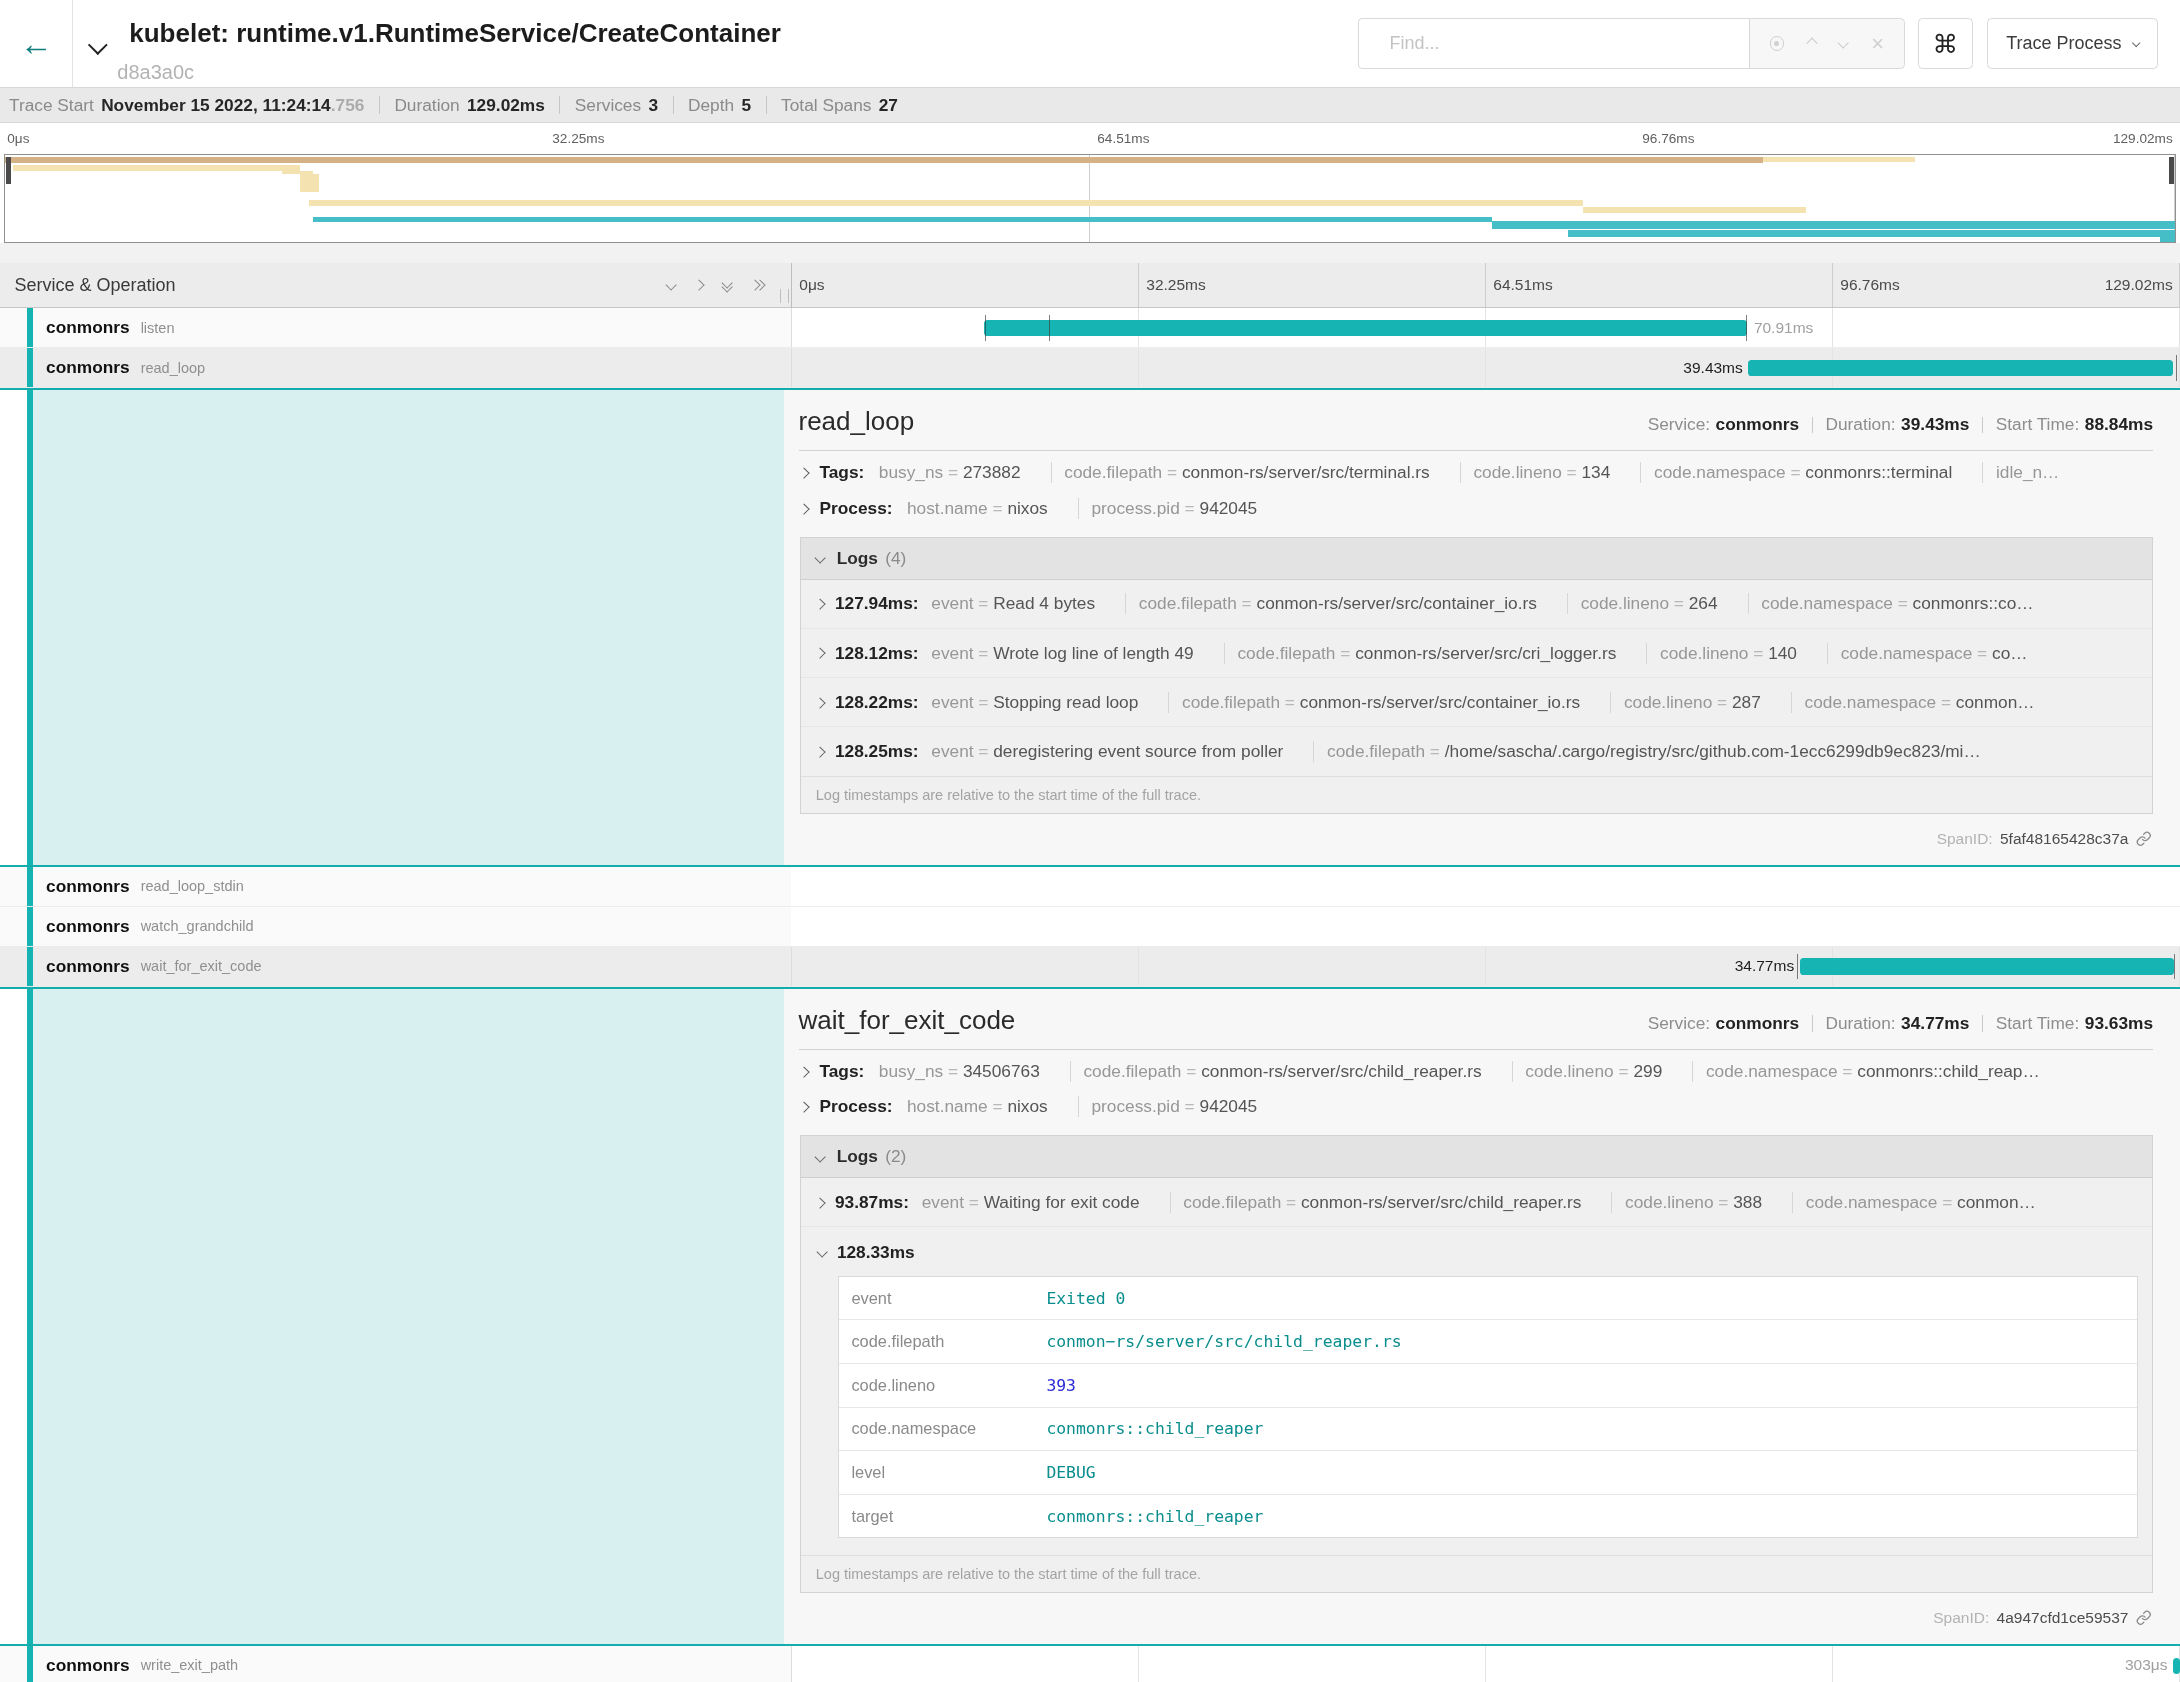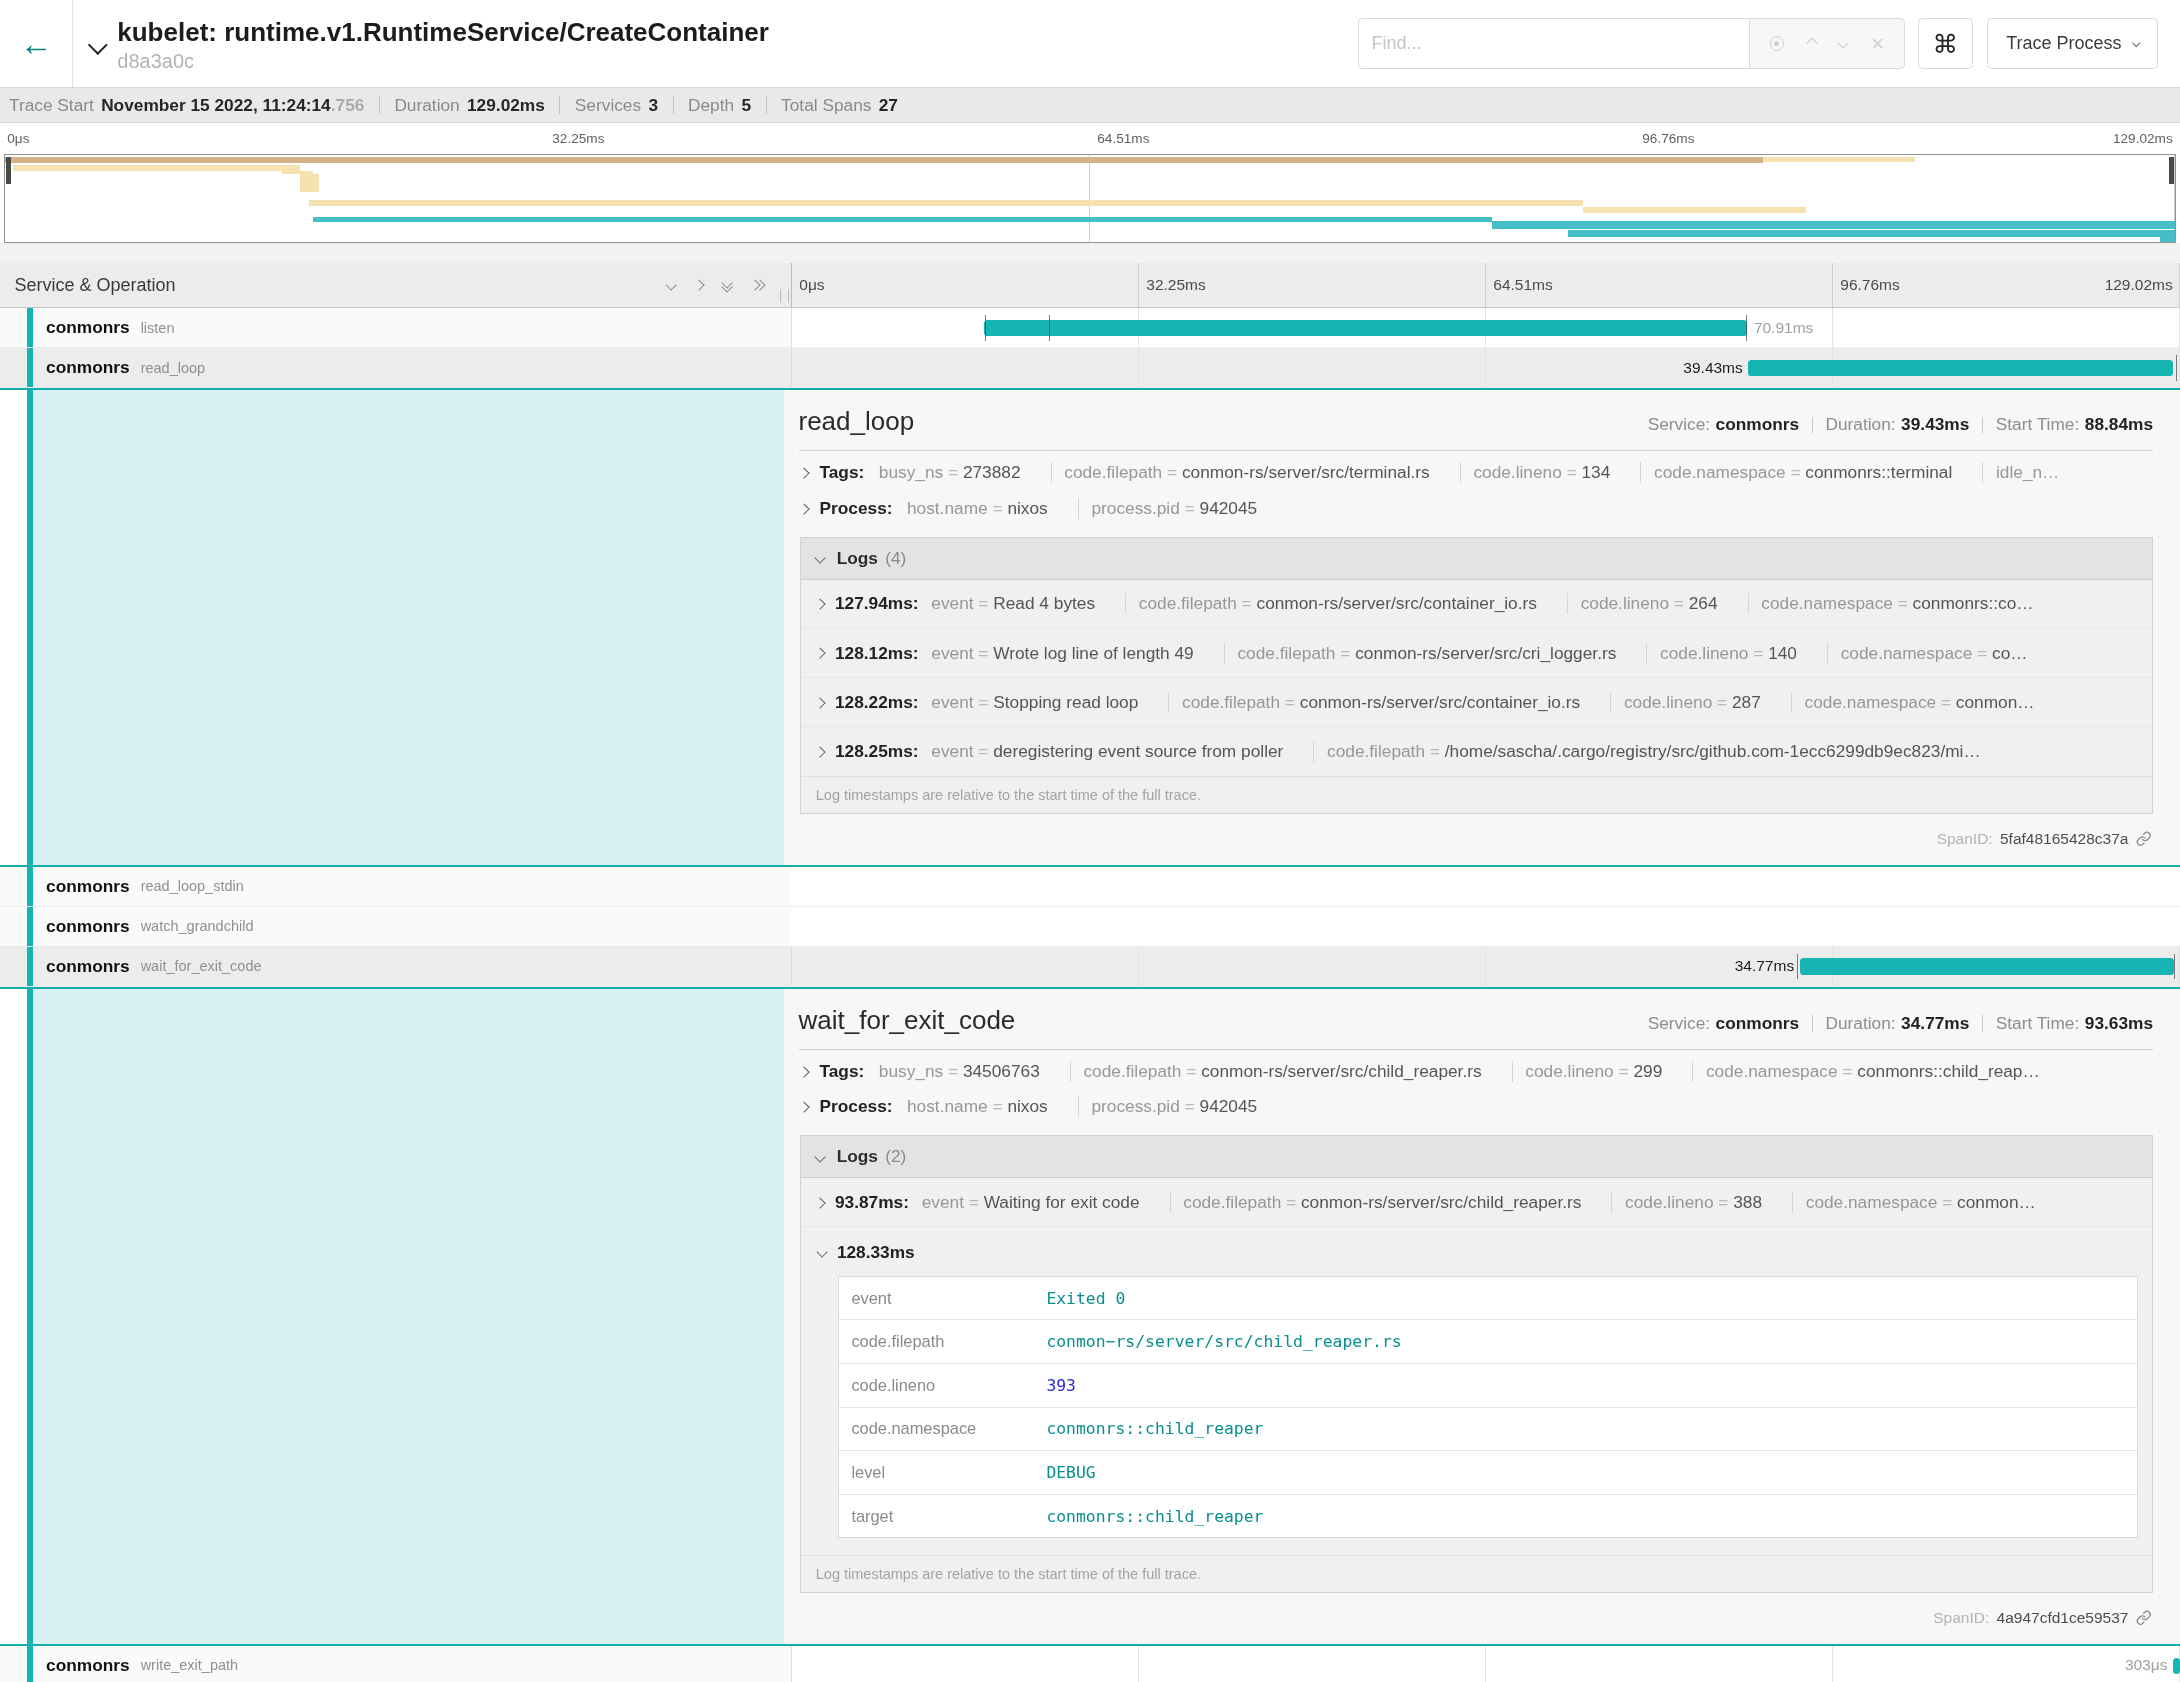--- a/index.html
+++ b/index.html
@@ -13,24 +13,24 @@
   i.caret.up    { transform:rotate(-135deg); }
   i.caret.big   { width:13.6px; height:13.6px; border-width:2.7px; border-color:#222; }
   i.caret.sm    { width:6.4px; height:6.4px; }
   i.caret.lite  { border-color:#c9c9c9; }
 
   
   .topbar { display:flex; align-items:center; height:87px; background:#fff; padding-right:22px; }
   .back-btn { width:73px; height:87px; border:none; border-right:0.9px solid #e3e3e3; background:#fff; font-size:33px; color:#0e7f7f; cursor:pointer; }
   .toggle-wrap { margin:5.5px 12.7px 0 18px; }
   .titles { flex:1; min-width:0; padding-top:3.6px; }
-  .titles h1 { margin:0; font-size:26px; font-weight:700; color:#1c1c1c; line-height:1.15; }
+  .titles h1 { margin:12px; font-size:26px; font-weight:700; color:#1c1c1c; line-height:1.15; }
   .trace-id { font-size:20px; color:#b3b3b3; margin-top:2.7px; }
   .find-wrap { display:flex; align-items:center; }
-  .find-input { width:391px; height:51px; border:0.9px solid #d9d9d9; border-right:none; border-radius:4.5px 0 0 4.5px; padding:0 13px; font-size:18px; color:#444; outline:none; }
+  .find-input { width:391px; height:51px; border:0.9px solid #d9d9d9; border-right:none; border-radius:4.5px 0 0 4.5px; padding:0 31px; font-size:18px; color:#444; outline:none; }
   .find-input::placeholder { color:#c3c3c3; }
   .find-tools { display:flex; align-items:center; gap:23.6px; height:51px; padding:0 20px; background:#f7f7f7; border:0.9px solid #d9d9d9; border-radius:0 4.5px 4.5px 0; }
   .locate { display:inline-block; width:14.5px; height:14.5px; border:1.8px solid #d0d0d0; border-radius:50%; position:relative; }
   .locate::after { content:''; position:absolute; inset:3.6px; border-radius:50%; background:#d0d0d0; }
   .clear-x { font-size:22px; color:#cfcfcf; line-height:1; }
   .kbd-btn { margin-left:12.7px; width:55px; height:51px; background:#fff; border:0.9px solid #d9d9d9; border-radius:4.5px; font-size:25.5px; color:#222; cursor:pointer; }
   .view-btn { margin-left:14.5px; height:51px; display:flex; align-items:center; gap:11px; background:#fff; border:0.9px solid #d9d9d9; border-radius:4.5px; padding:0 18px; font-size:18px; color:#3c3c3c; cursor:pointer; }
 
   
   .summary { display:flex; align-items:center; height:36px; background:#e9e9e9; border-top:0.9px solid #d8d8d8; border-bottom:0.9px solid #d8d8d8; padding:0 9px; font-size:17.3px; }

